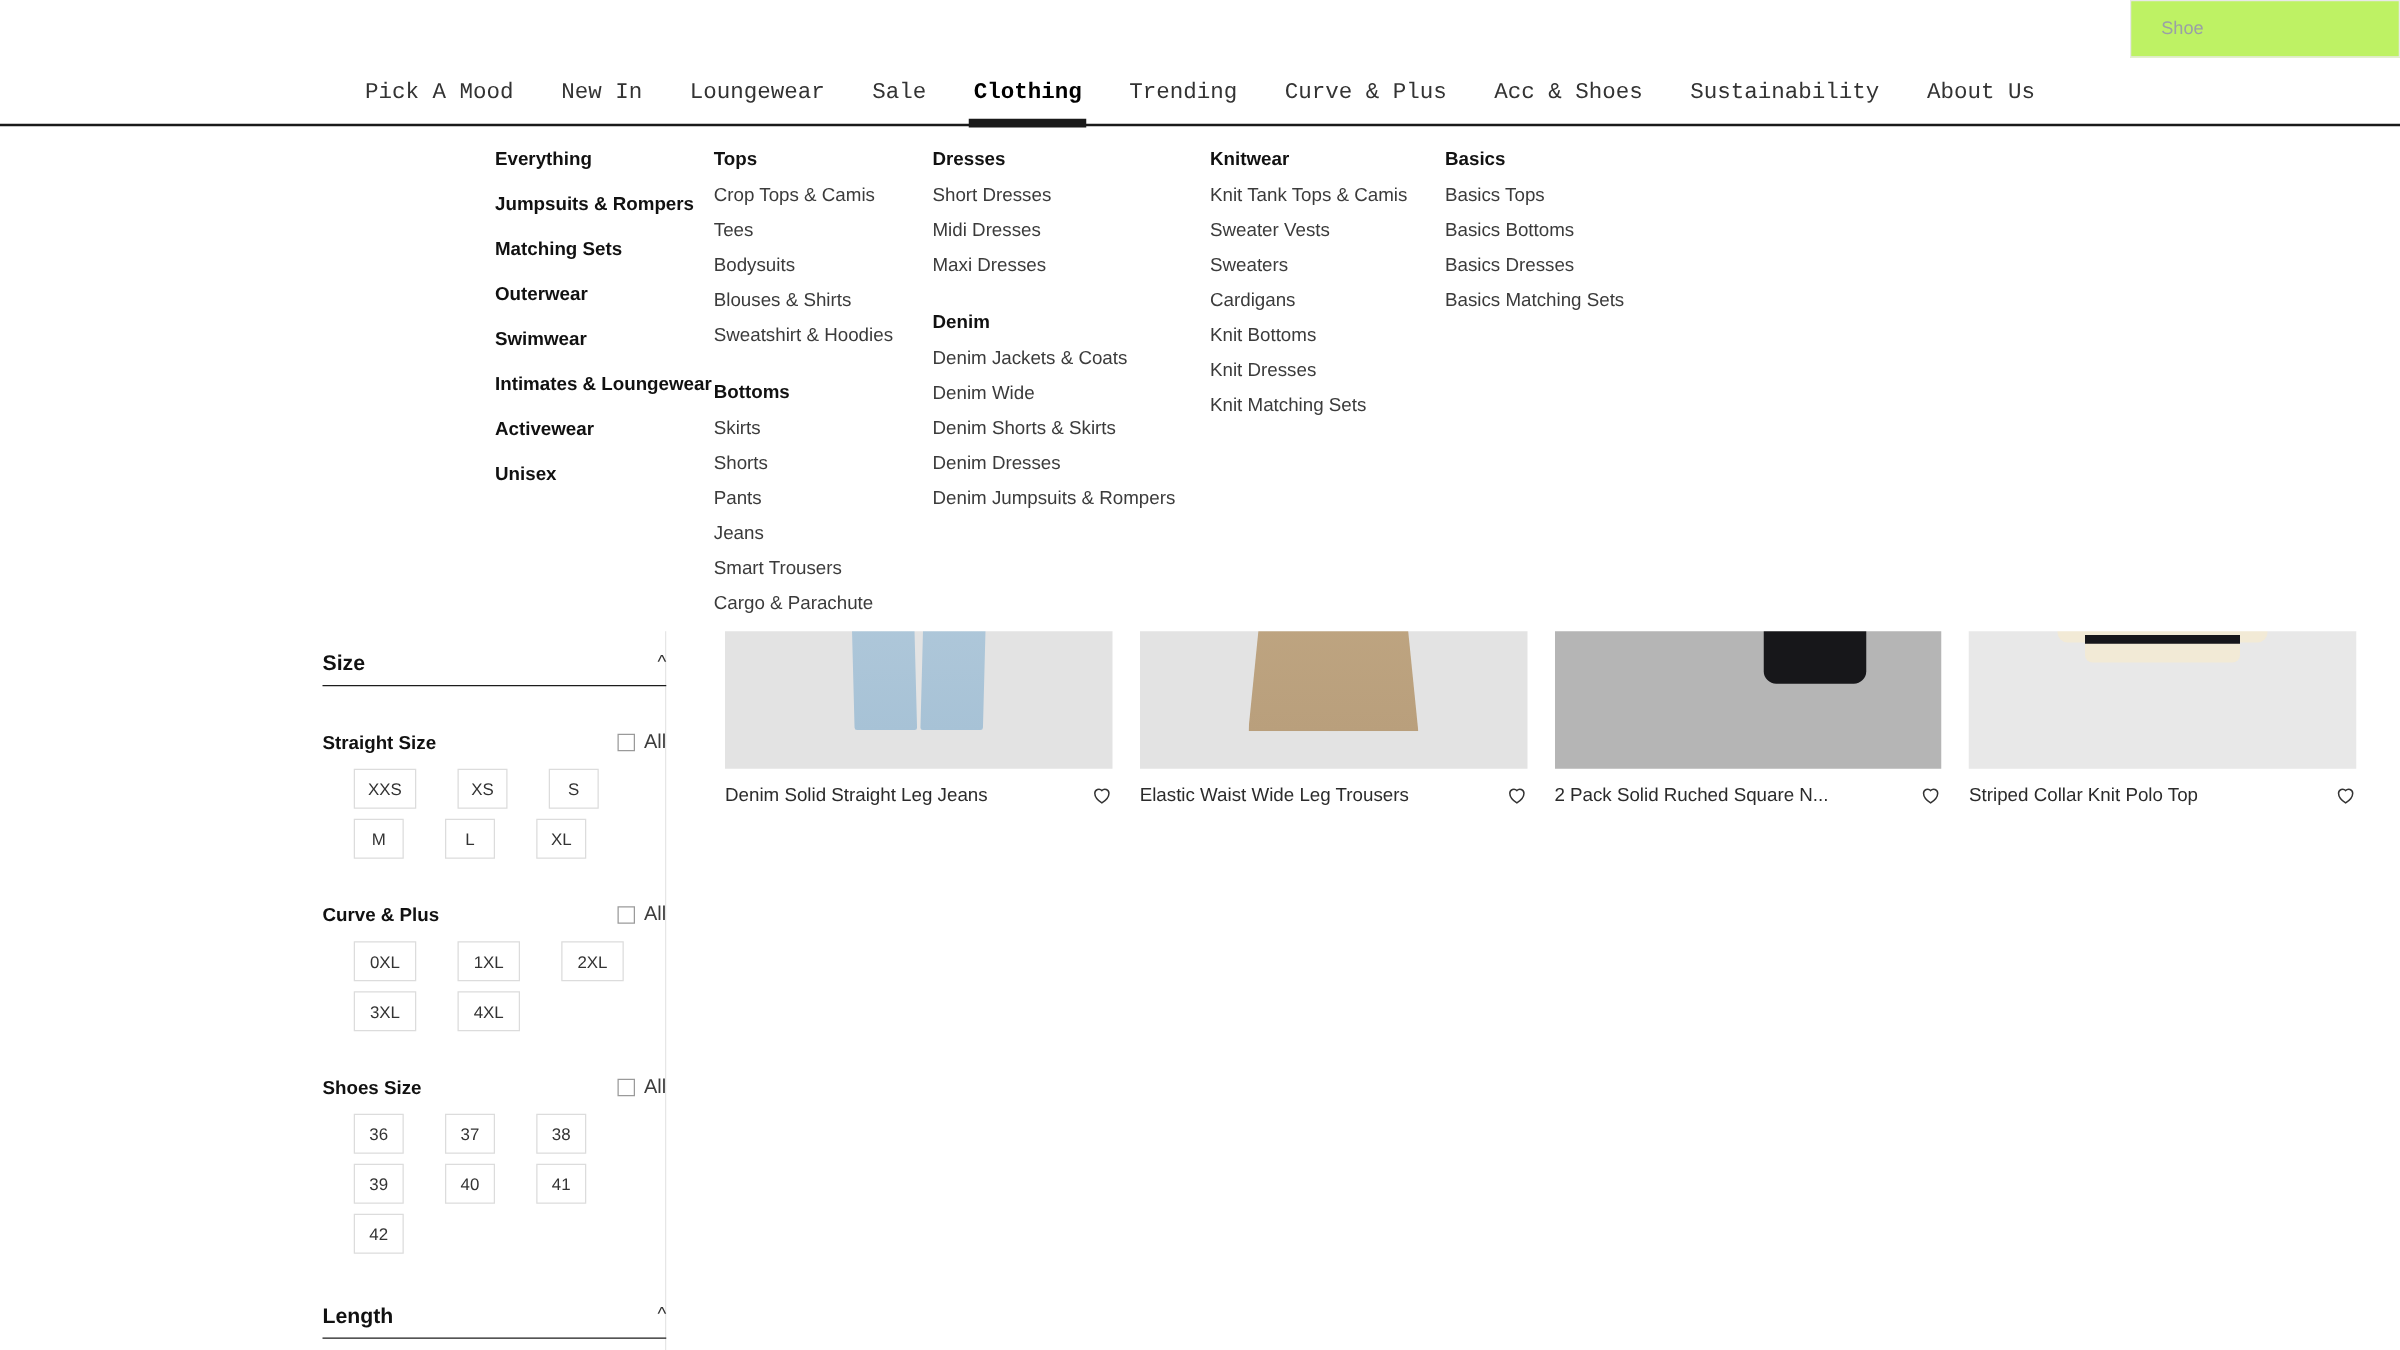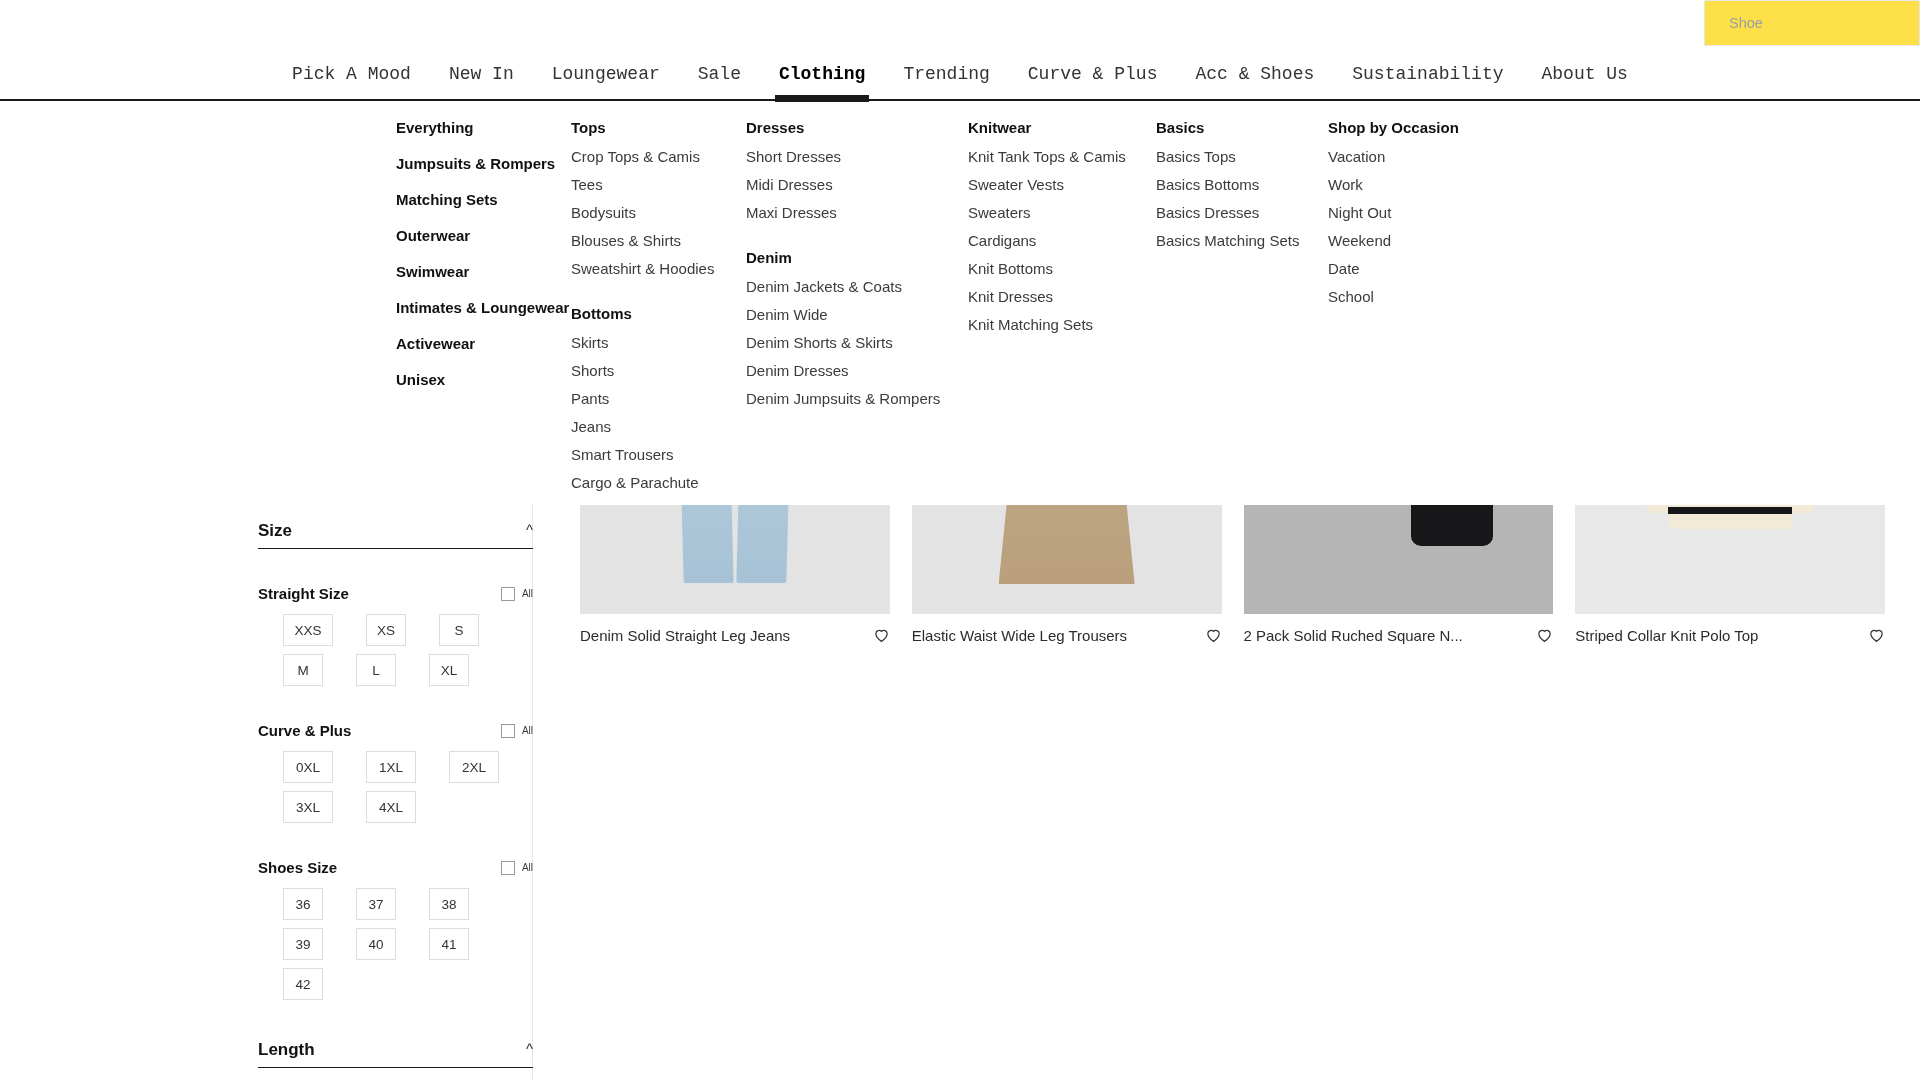--- a/index.html
+++ b/index.html
@@ -25,21 +25,21 @@
     font-size: 30px;
     letter-spacing: 2px;
     font-weight: 400;
     color: #111;
   }
   .search-box {
     position: absolute;
     right: 0px; top: 0px;
     width: 216px; height: 46px;
     border: 1px solid #e8e8e8;
-    background: #fde047;
+    background: #bef264;
     display: flex;
     align-items: center;
     padding-left: 24px;
   }
   .search-box input {
     border: none; outline: none;
     font-size: 14.5px;
     font-family: "Liberation Sans", sans-serif;
     color: #444;
     width: 100%;
@@ -165,21 +165,21 @@
     justify-content: space-between;
     margin-top: 36px;
   }
   .sub-label { font-size: 15px; font-weight: bold; color: #111; }
   .all-wrap { display: flex; align-items: center; gap: 7px; cursor:pointer; }
   .cbox {
     width: 14px; height: 14px;
     border: 1.3px solid #9a9a9a;
     background: #fff;
   }
-  .all-text { font-size: 10px; color: #3c3c3c; }
+  .all-text { font-size: 16px; color: #3c3c3c; }
   .chip-grid {
     width: 280px;
     display: flex;
     flex-wrap: wrap;
     gap: 8px;
     margin-top: 12px;
   }
   .chip {
     min-width: 40px;
     height: 32px;
@@ -660,23 +660,14 @@
         <div class="mega-link">Knit Dresses</div>
         <div class="mega-link">Knit Matching Sets</div>
       </div>
     <div class="mega-col c5" id="mm-basics">
         <div class="mega-head">Basics</div>
         <div class="mega-link">Basics Tops</div>
         <div class="mega-link">Basics Bottoms</div>
         <div class="mega-link">Basics Dresses</div>
         <div class="mega-link">Basics Matching Sets</div>
       </div>
-    <div class="mega-col c6" id="mm-occ">
-        <div class="mega-head">Shop by Occasion</div>
-        <div class="mega-link">Vacation</div>
-        <div class="mega-link">Work</div>
-        <div class="mega-link">Night Out</div>
-        <div class="mega-link">Weekend</div>
-        <div class="mega-link">Date</div>
-        <div class="mega-link">School</div>
-      </div>
   </div>
 </div>
 
 </body></html>

